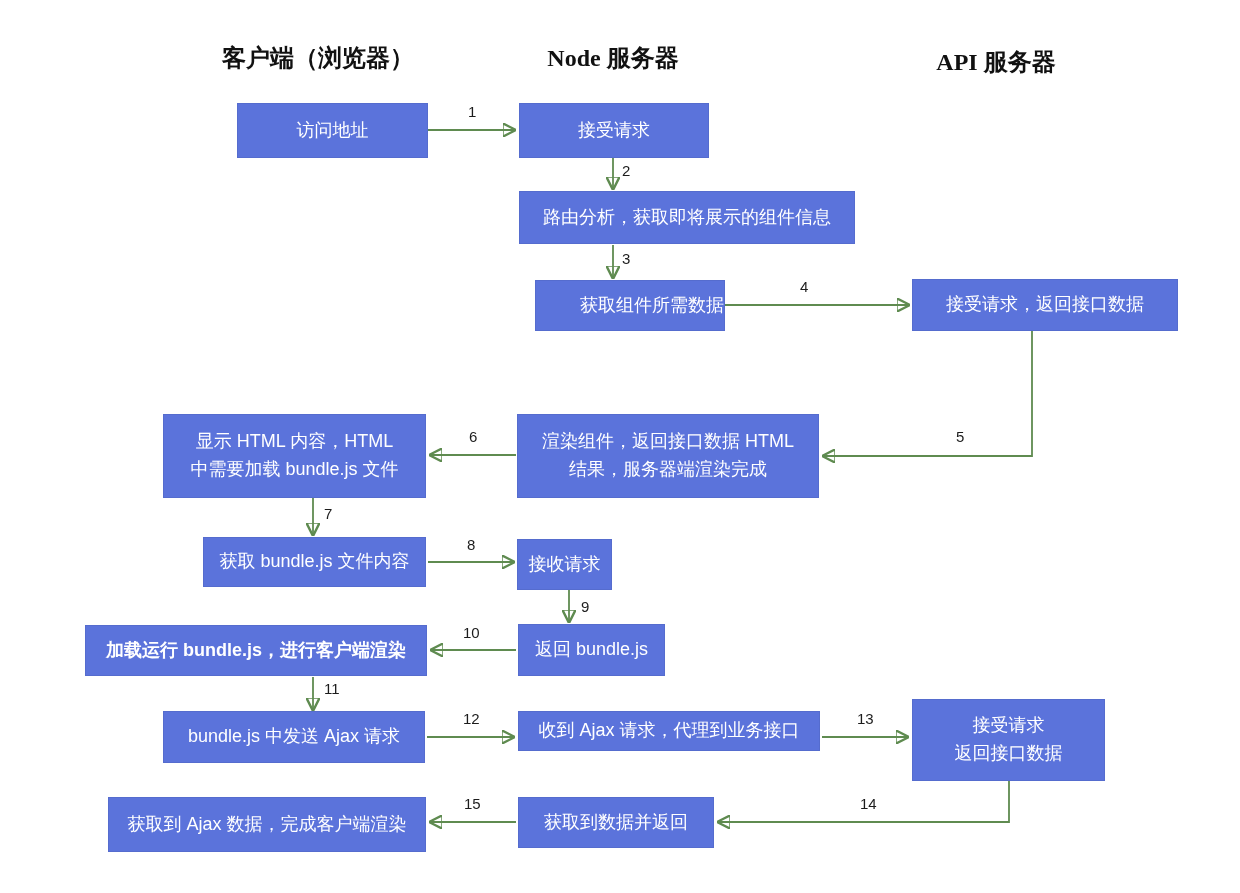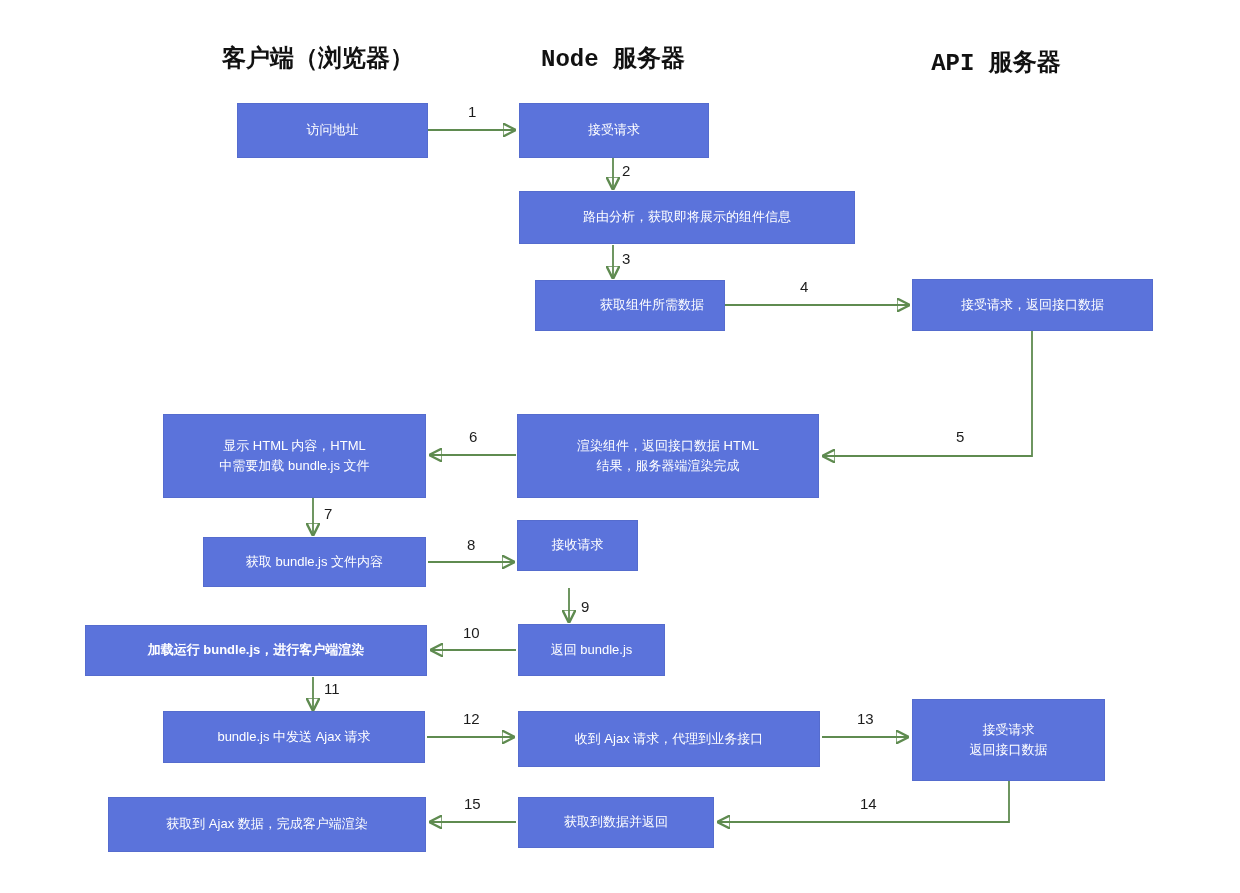--- a/index.html
+++ b/index.html
@@ -16,35 +16,35 @@
     position: relative;
     width: 1240px;
     height: 893px;
     background: var(--background);
     overflow: hidden;
     font-family: "Liberation Sans", "DejaVu Sans", sans-serif;
   }
   .col-header {
     position: absolute;
     transform: translateX(-50%);
-    font-family: Liberation Mono, monospace;
+    font-family: Liberation Serif, serif;
     font-weight: bold;
     font-size: 24px;
     color: var(--header-text);
     white-space: nowrap;
   }
   .box {
     position: absolute;
     background: var(--box-fill);
     color: var(--box-text);
     display: flex;
     align-items: center;
     justify-content: center;
     text-align: center;
-    font-size: 13px;
+    font-size: 18px;
     line-height: 1.55;
     white-space: pre-line;
     border: 1px solid rgba(0,0,0,0.06);
   }
   .arrow-layer {
     position: absolute;
     left: 0; top: 0;
     width: 1240px; height: 893px;
     pointer-events: none;
   }
@@ -105,29 +105,29 @@
   <span class="edge-label" style="left:324px; top:680px;">11</span>
   <span class="edge-label" style="left:463px; top:710px;">12</span>
   <span class="edge-label" style="left:857px; top:710px;">13</span>
   <span class="edge-label" style="left:860px; top:795px;">14</span>
   <span class="edge-label" style="left:464px; top:795px;">15</span>
 
   <div class="box" style="left:237px; top:103px; width:191px; height:55px;">访问地址</div>
   <div class="box" style="left:519px; top:103px; width:190px; height:55px;">接受请求</div>
   <div class="box" style="left:519px; top:191px; width:336px; height:53px;">路由分析，获取即将展示的组件信息</div>
   <div class="box" style="left:535px; top:280px; width:190px; height:51px;padding-left:44px;">获取组件所需数据</div>
-  <div class="box" style="left:912px; top:279px; width:241px; height:52px;">接受请求，返回接口数据</div>
+  <div class="box" style="left:912px; top:279px; width:266px; height:52px;">接受请求，返回接口数据</div>
   <div class="box" style="left:163px; top:414px; width:263px; height:84px;">显示 HTML 内容，HTML
 中需要加载 bundle.js 文件</div>
   <div class="box" style="left:517px; top:414px; width:302px; height:84px;">渲染组件，返回接口数据 HTML
 结果，服务器端渲染完成</div>
   <div class="box" style="left:203px; top:537px; width:223px; height:50px;">获取 bundle.js 文件内容</div>
-  <div class="box" style="left:517px; top:520px; width:121px; height:51px;">接收请求</div>
+  <div class="box" style="left:517px; top:539px; width:95px; height:51px;">接收请求</div>
   <div class="box" style="left:518px; top:624px; width:147px; height:52px;">返回 bundle.js</div>
   <div class="box" style="left:85px; top:625px; width:342px; height:51px;font-weight:bold;">加载运行 bundle.js，进行客户端渲染</div>
   <div class="box" style="left:163px; top:711px; width:262px; height:52px;">bundle.js 中发送 Ajax 请求</div>
-  <div class="box" style="left:518px; top:711px; width:302px; height:56px;">收到 Ajax 请求，代理到业务接口</div>
+  <div class="box" style="left:518px; top:711px; width:302px; height:40px;">收到 Ajax 请求，代理到业务接口</div>
   <div class="box" style="left:912px; top:699px; width:193px; height:82px;">接受请求
 返回接口数据</div>
   <div class="box" style="left:108px; top:797px; width:318px; height:55px;">获取到 Ajax 数据，完成客户端渲染</div>
   <div class="box" style="left:518px; top:797px; width:196px; height:51px;">获取到数据并返回</div>
 
 </div>
 
 </body></html>

